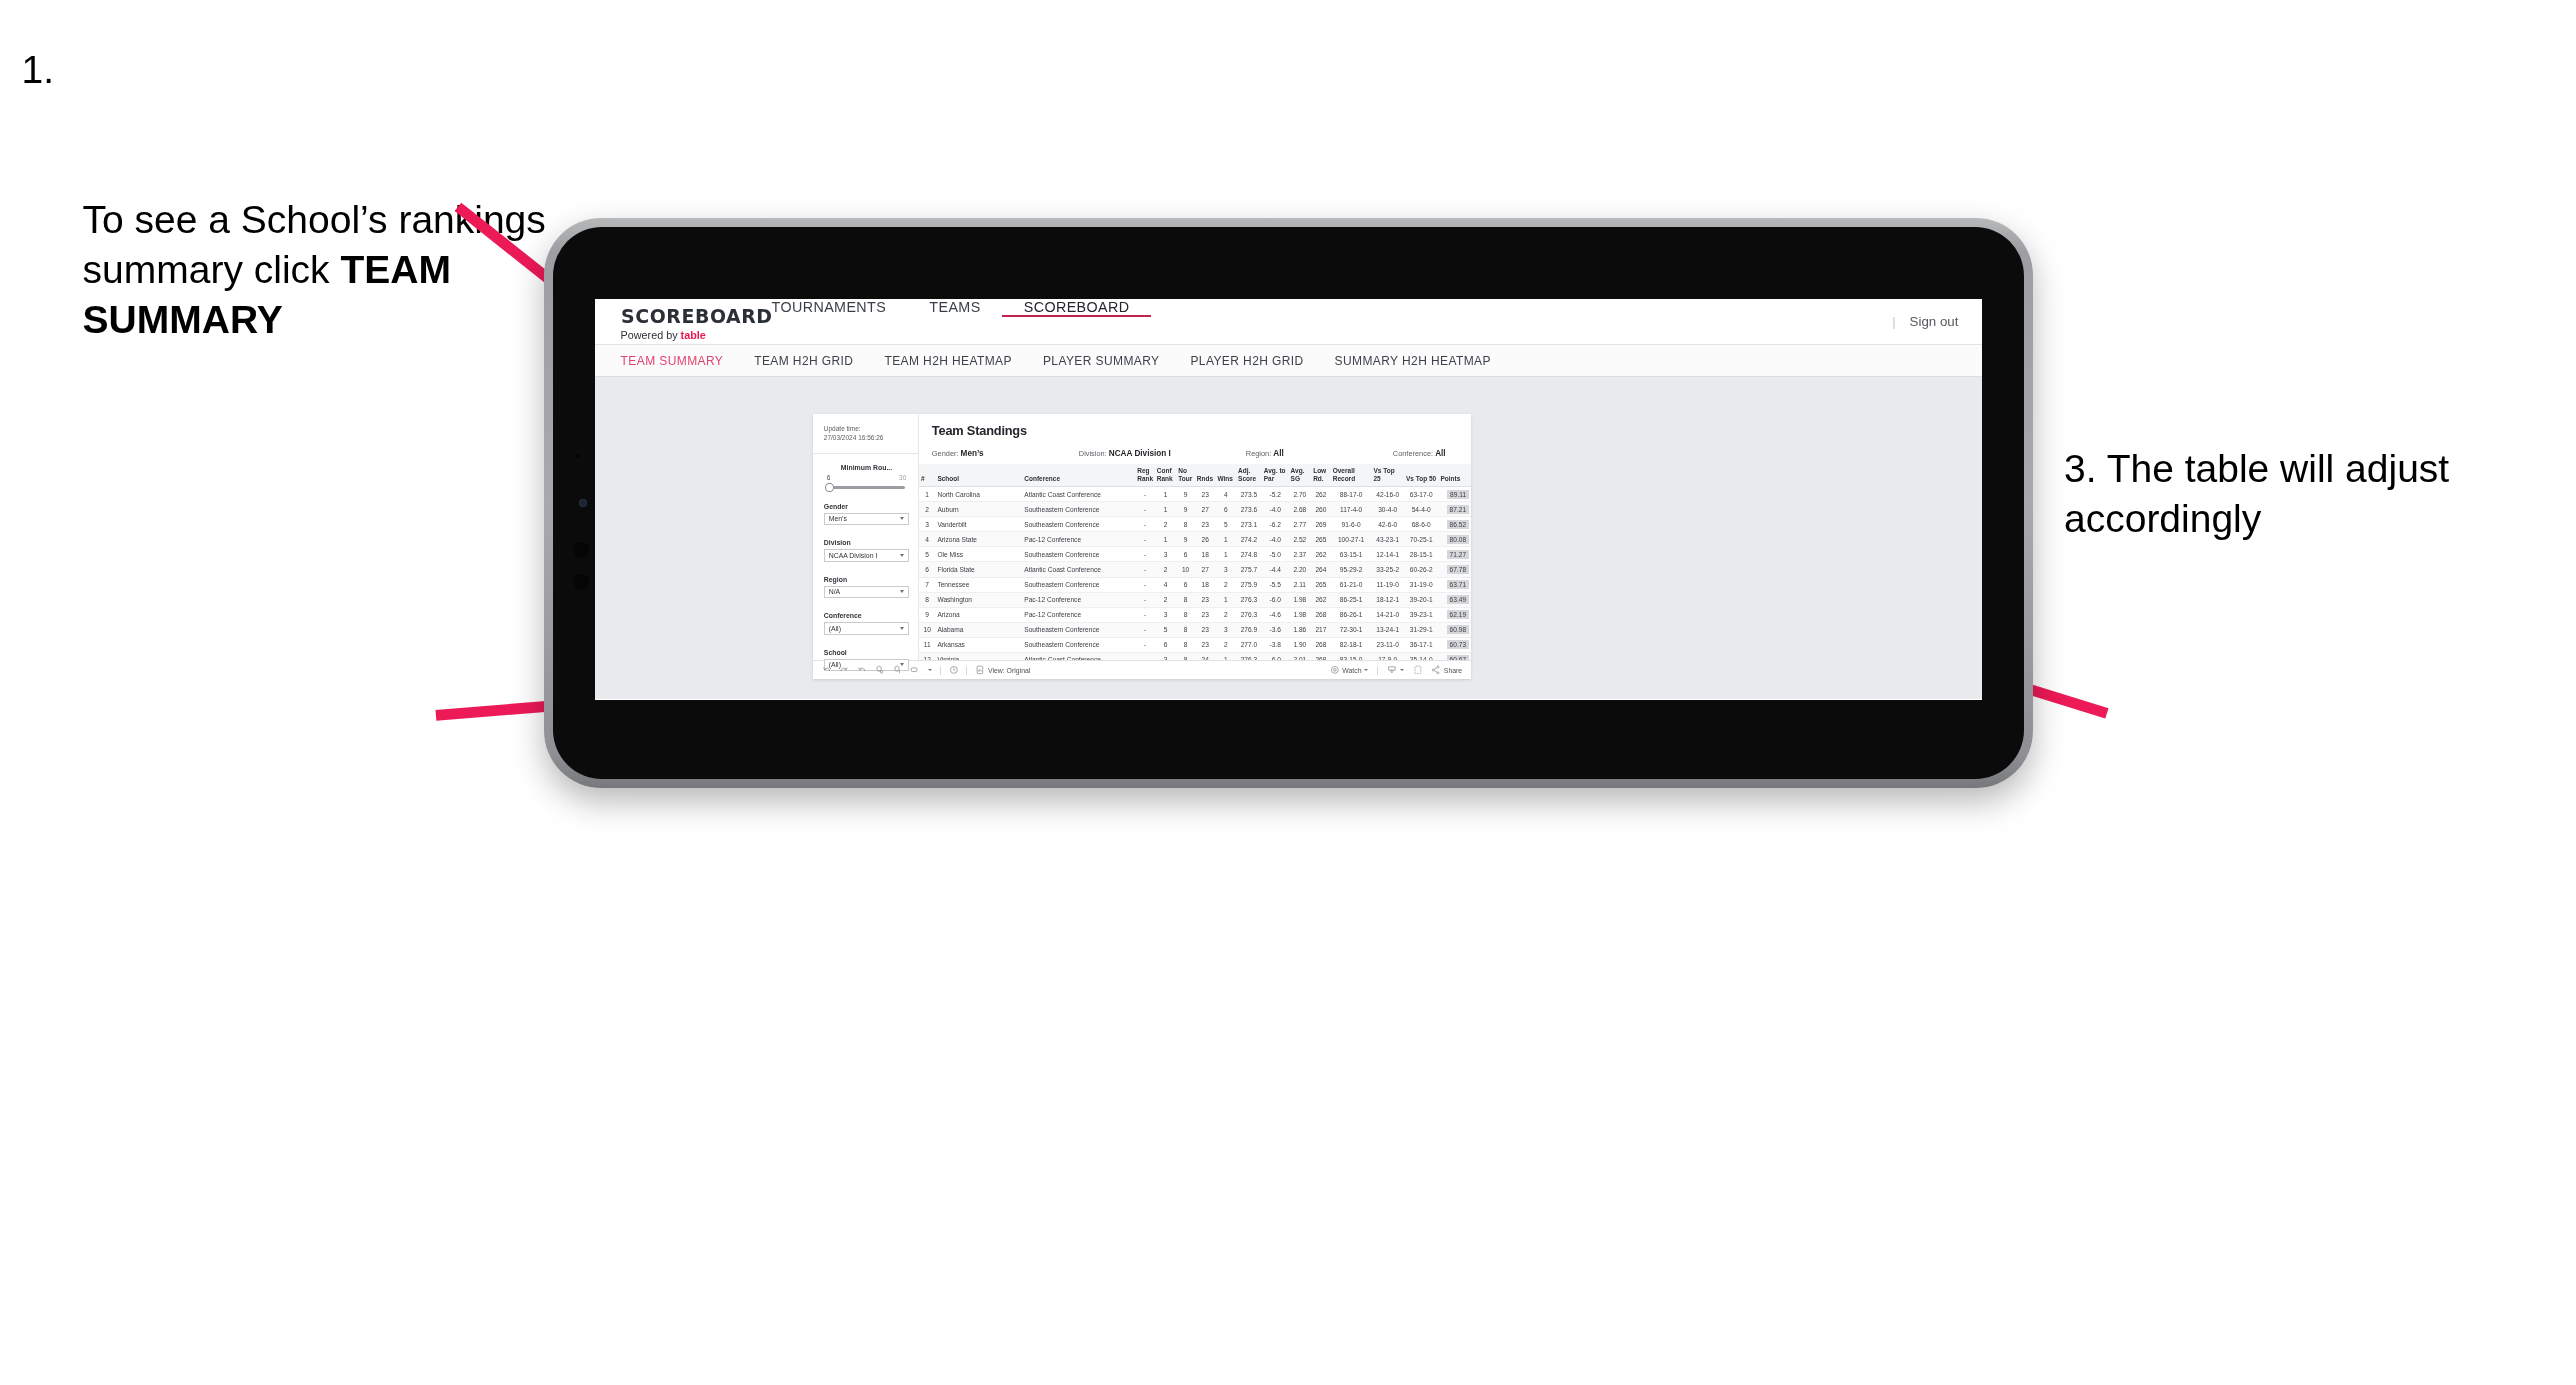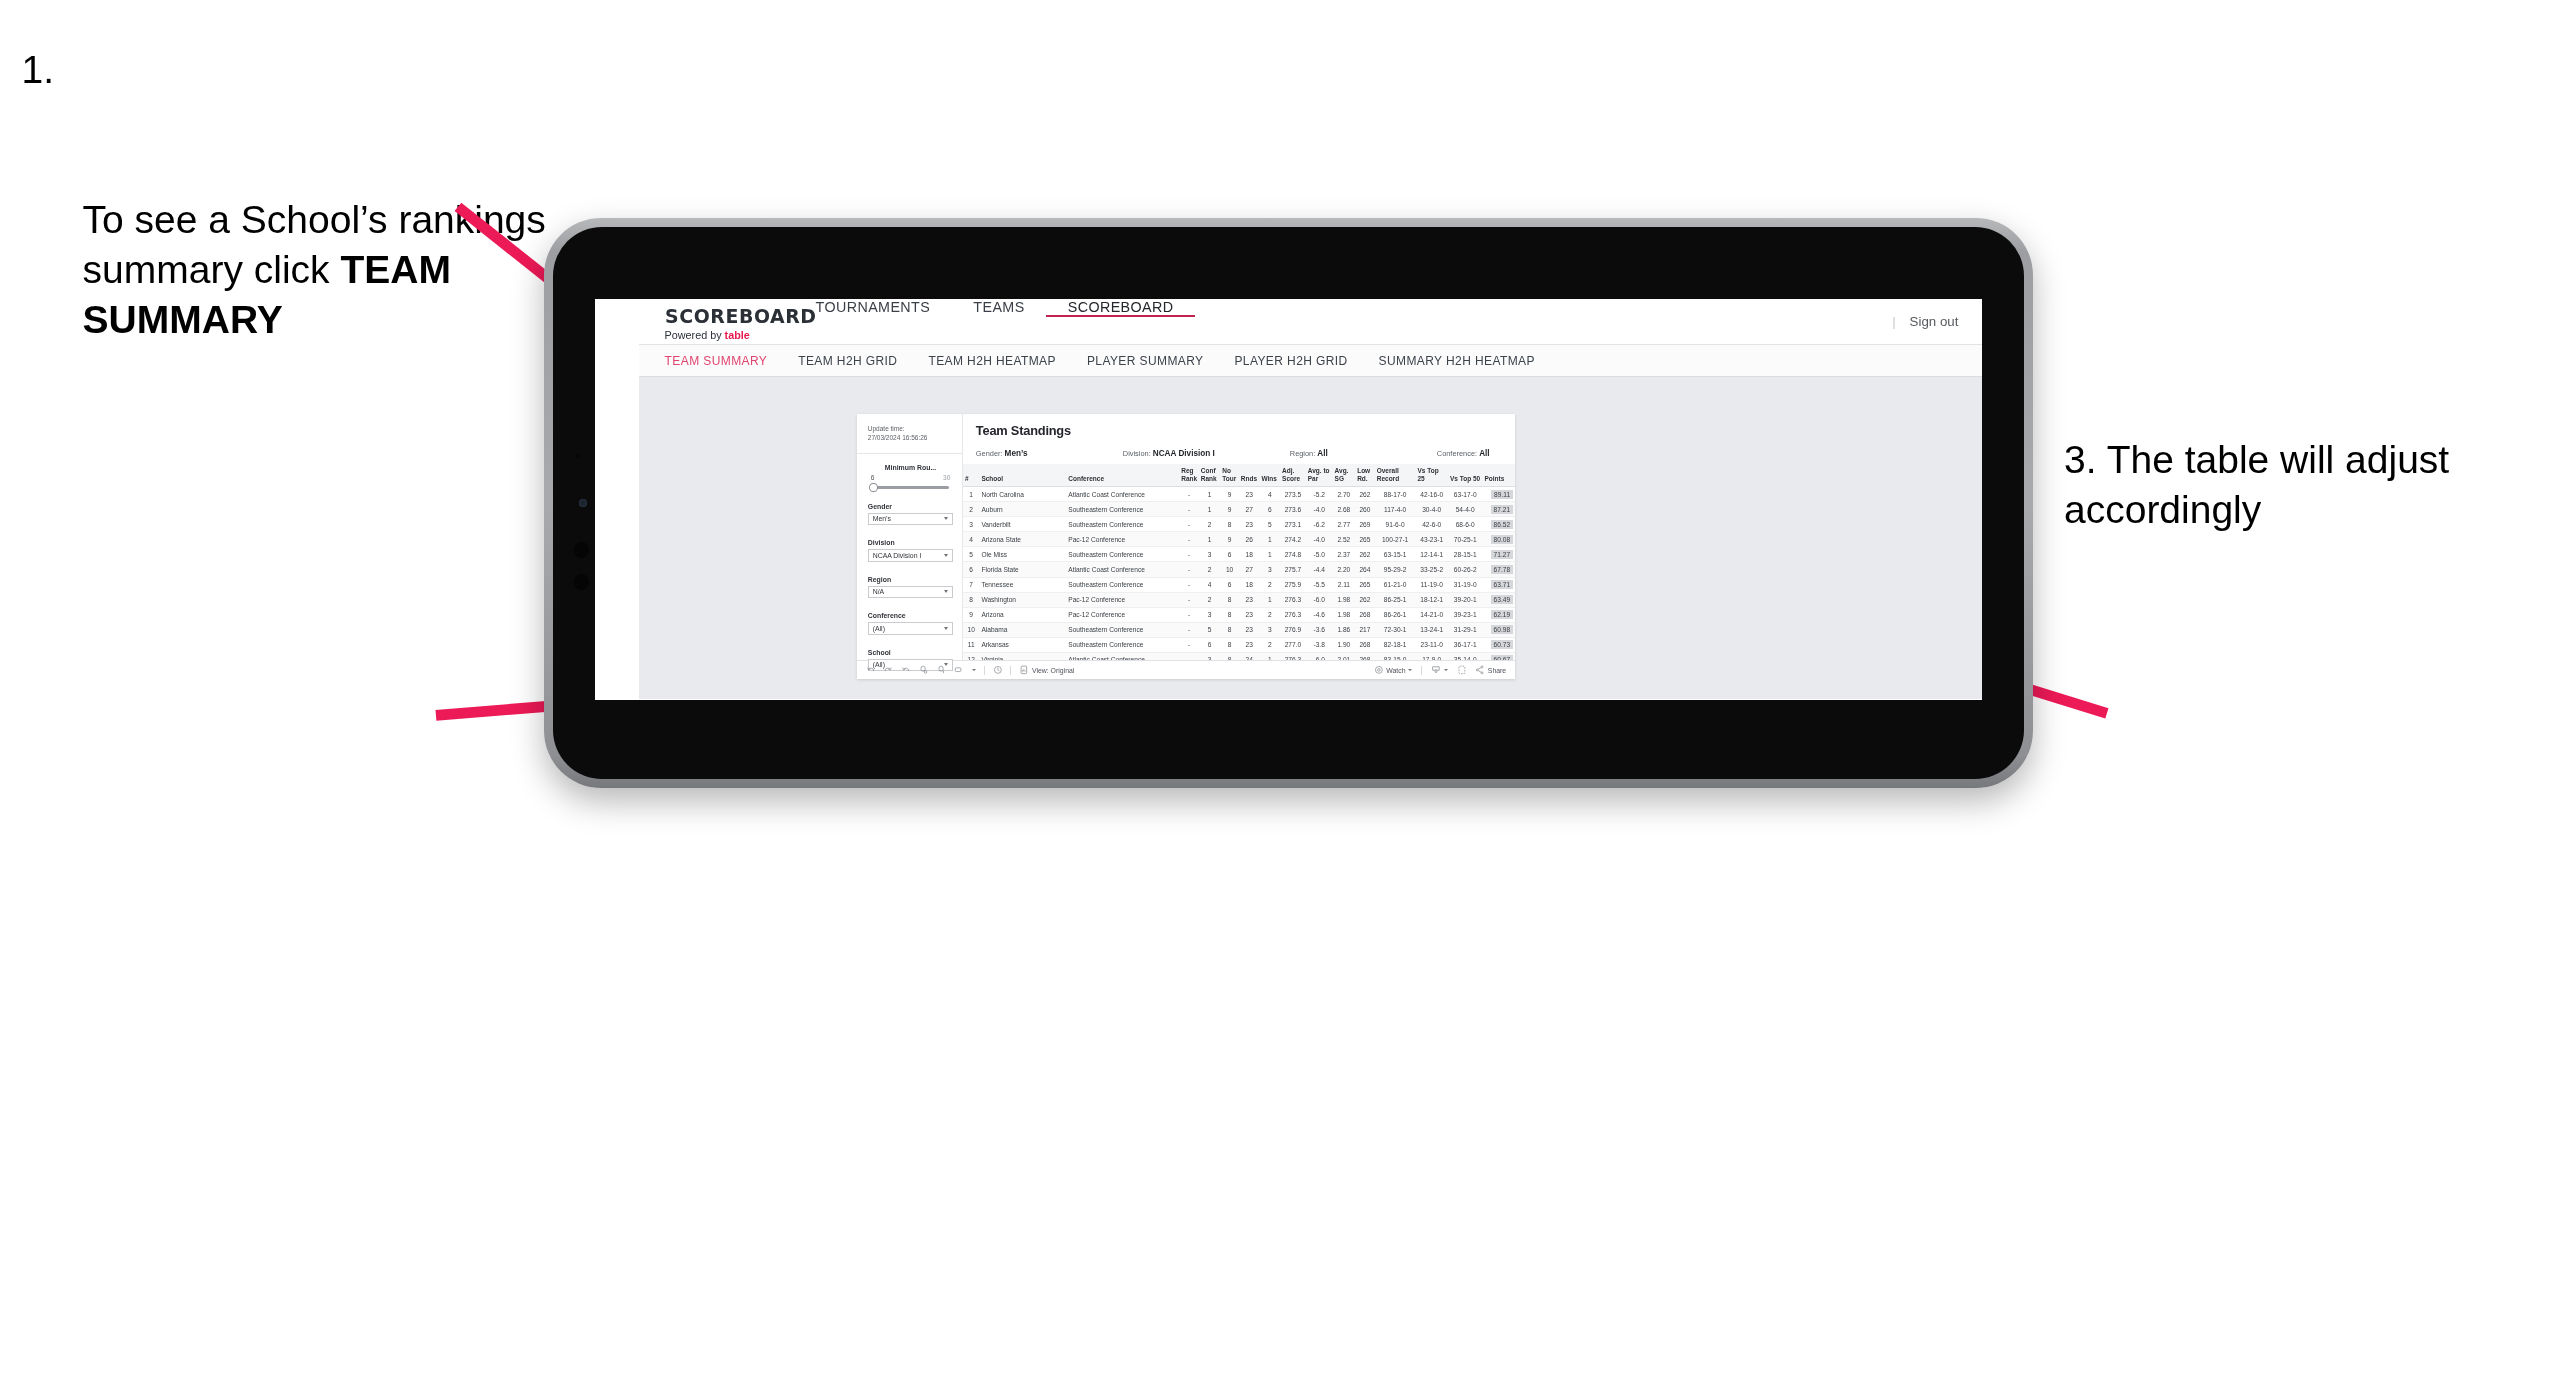--- a/index.html
+++ b/index.html
@@ -18,21 +18,21 @@
     font-size: 39px;
     line-height: 1.28;
     font-family: "Liberation Sans", sans-serif;
     white-space: pre-wrap;
   }
   .annot b { font-weight: 700; }
   #annot1 { left: 21.6px; top: 45px; width: 550px; }
   #annot1 .num { position: absolute; left: 0; top: 0; }
   #annot1 .body { display: block; padding-left: 61px; }
   #annot2 { left: 33px; top: 598px; width: 413px; }
-  #annot3 { left: 2064px; top: 435px; width: 511px; }
+  #annot3 { left: 2064px; top: 444px; width: 511px; }
 
   
   .arrow-svg { position: absolute; overflow: visible; pointer-events: none; }
 
   
   #tablet {
     position: absolute; left: 544px; top: 218px;
     width: 1489px; height: 570px;
   }
   .tablet-outer {
@@ -44,21 +44,20 @@
   .tablet-screen-bezel {
     position: absolute; left: 8.8px; top: 8.8px; right: 8.8px; bottom: 8.8px;
     border-radius: 49px;
     background: #0b0b0c;
   }
   .tablet-screen {
     position: absolute; left: 51px; top: 81px;
     width: 1387px; height: 401px;
     background: #ffffff;
     overflow: hidden;
-    padding-left: 44px;
   }
   .cam {
     position: absolute; width: 7.9px; height: 7.9px; border-radius: 50%;
     background: #1c2430; box-shadow: inset 0 0 2px #3a4b61;
   }
   .tablet-dot {
     position: absolute; border-radius: 50%; background: #050505;
   }
 
   

